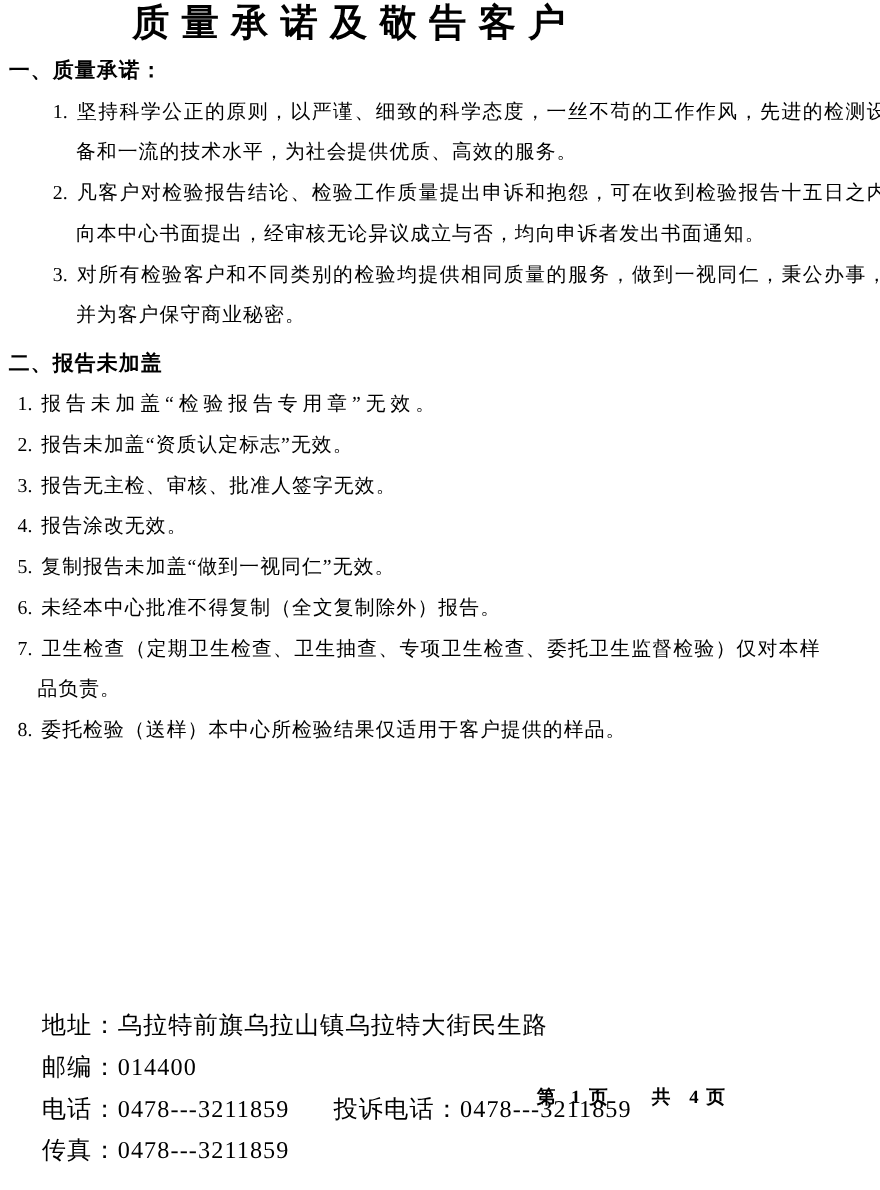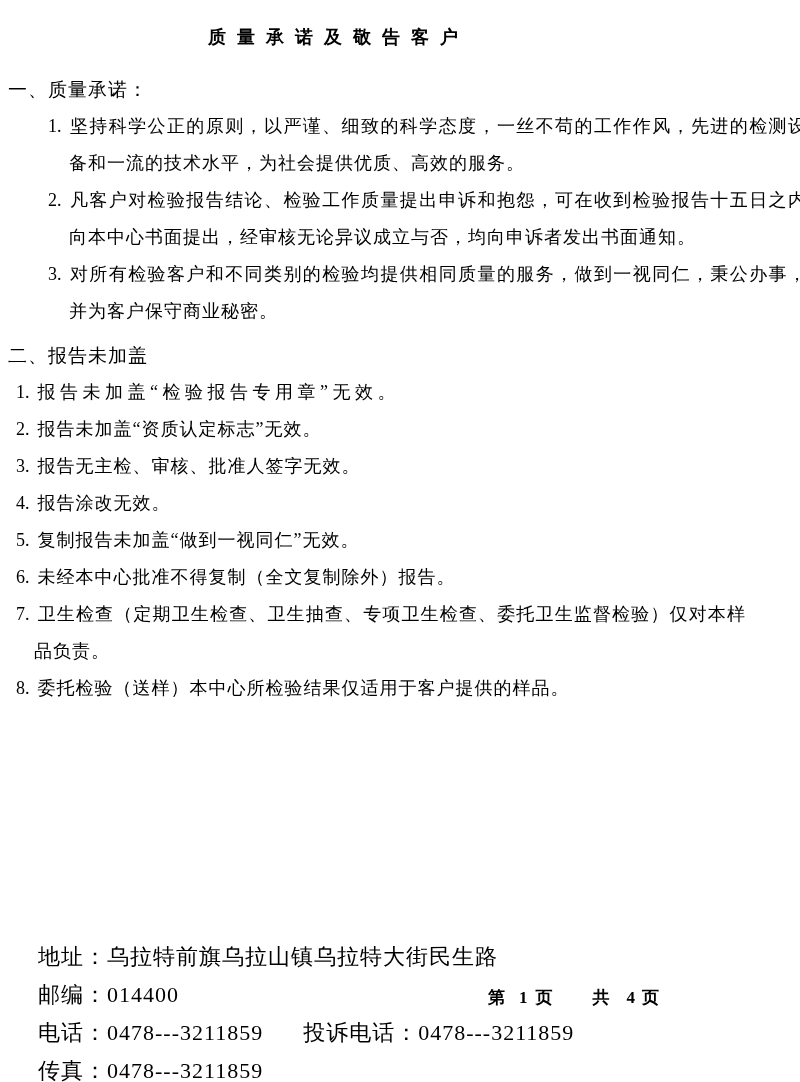--- a/index.html
+++ b/index.html
@@ -10,35 +10,35 @@
     font-family: "Liberation Serif", serif;
   }
   .page {
     position: relative;
     width: 800px;
     height: 1082px;
     background: #ffffff;
     overflow: hidden;
   }
   .title {
-    margin: 16px;
+    margin: 0;
     padding-top: 4px;
     width: 645px;
     text-align: center;
     font-family: "Liberation Sans", sans-serif;
     font-weight: bold;
-    font-size: 18px;
+    font-size: 34px;
     line-height: 35px;
     letter-spacing: 11px;
     white-space: nowrap;
   }
   .heading {
     margin: 7px 0 0 8px;
     font-family: "Liberation Sans", sans-serif;
-    font-weight: normal;
+    font-weight: bold;
     font-size: 19px;
     line-height: 37px;
     letter-spacing: 1px;
   }
   .items { margin: 0; }
   .item {
     margin: 0;
     font-size: 18px;
     line-height: 37px;
     letter-spacing: 1px;

